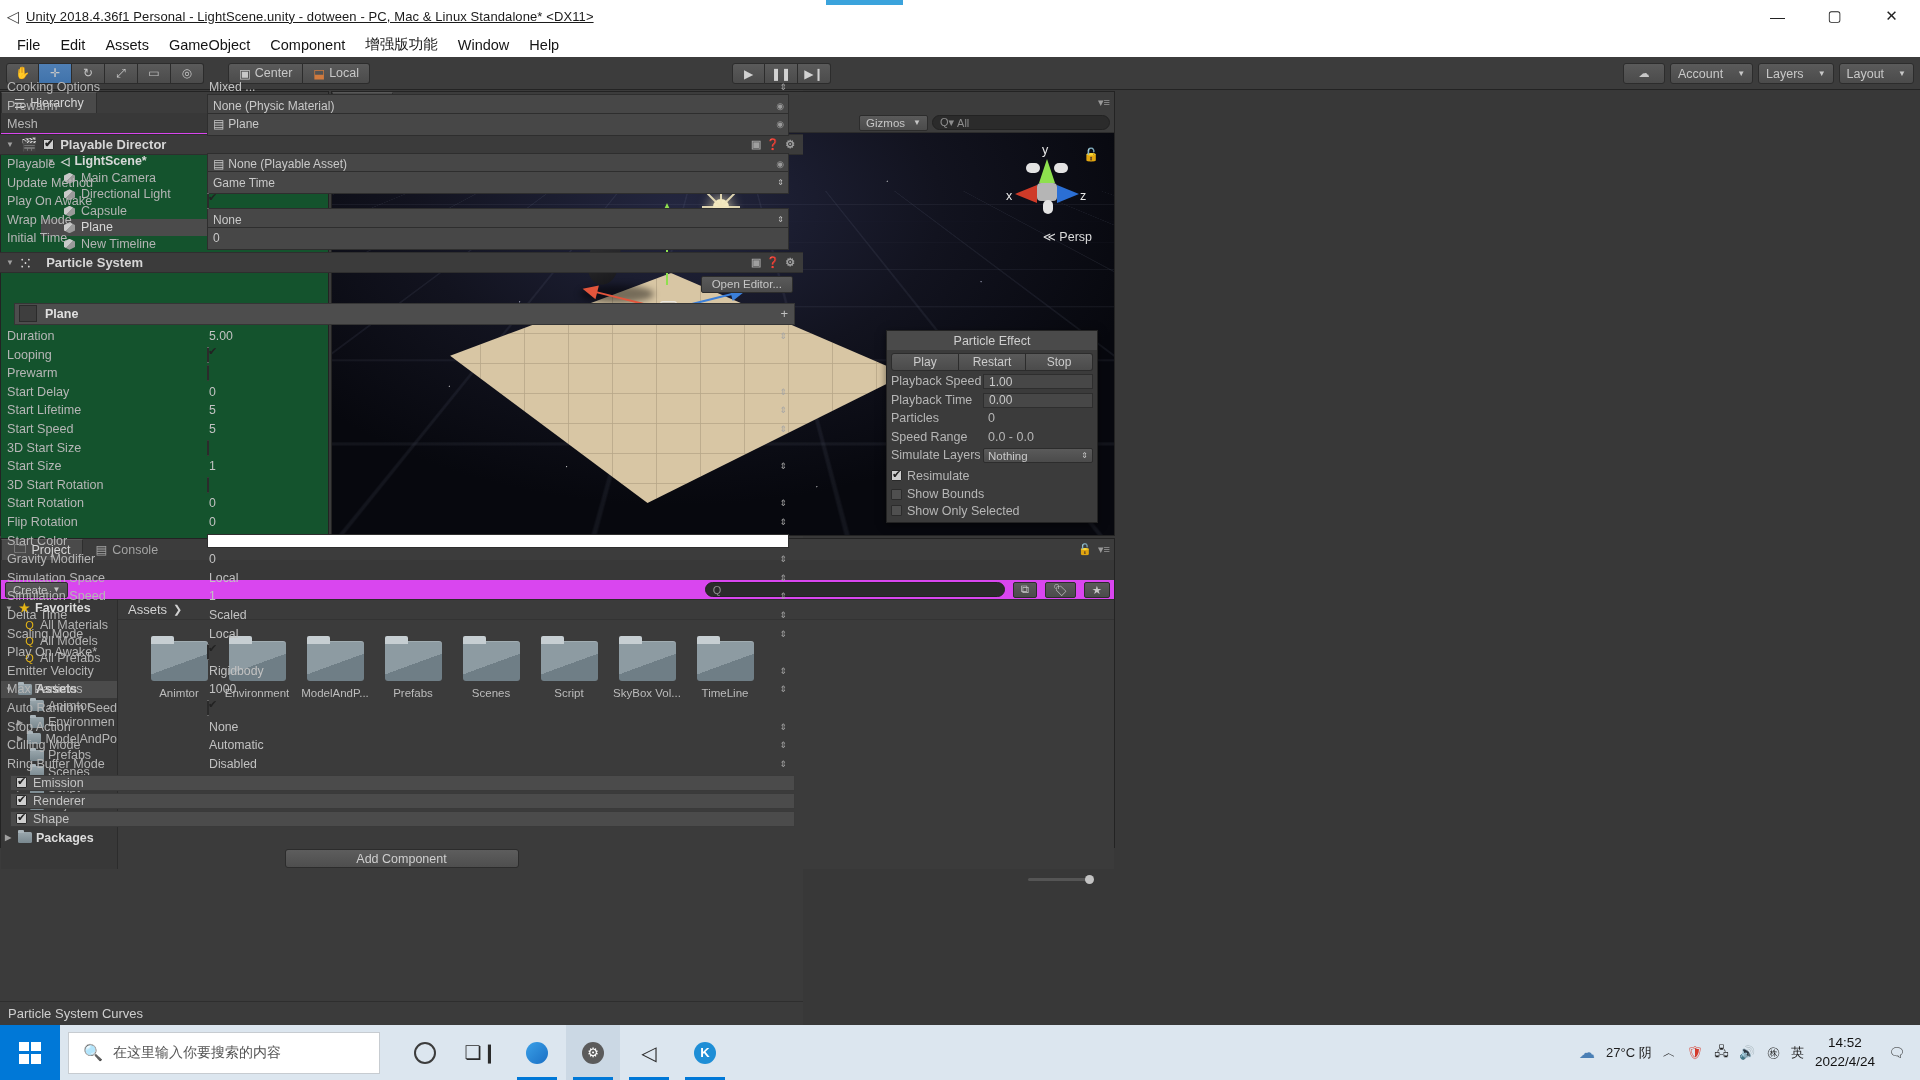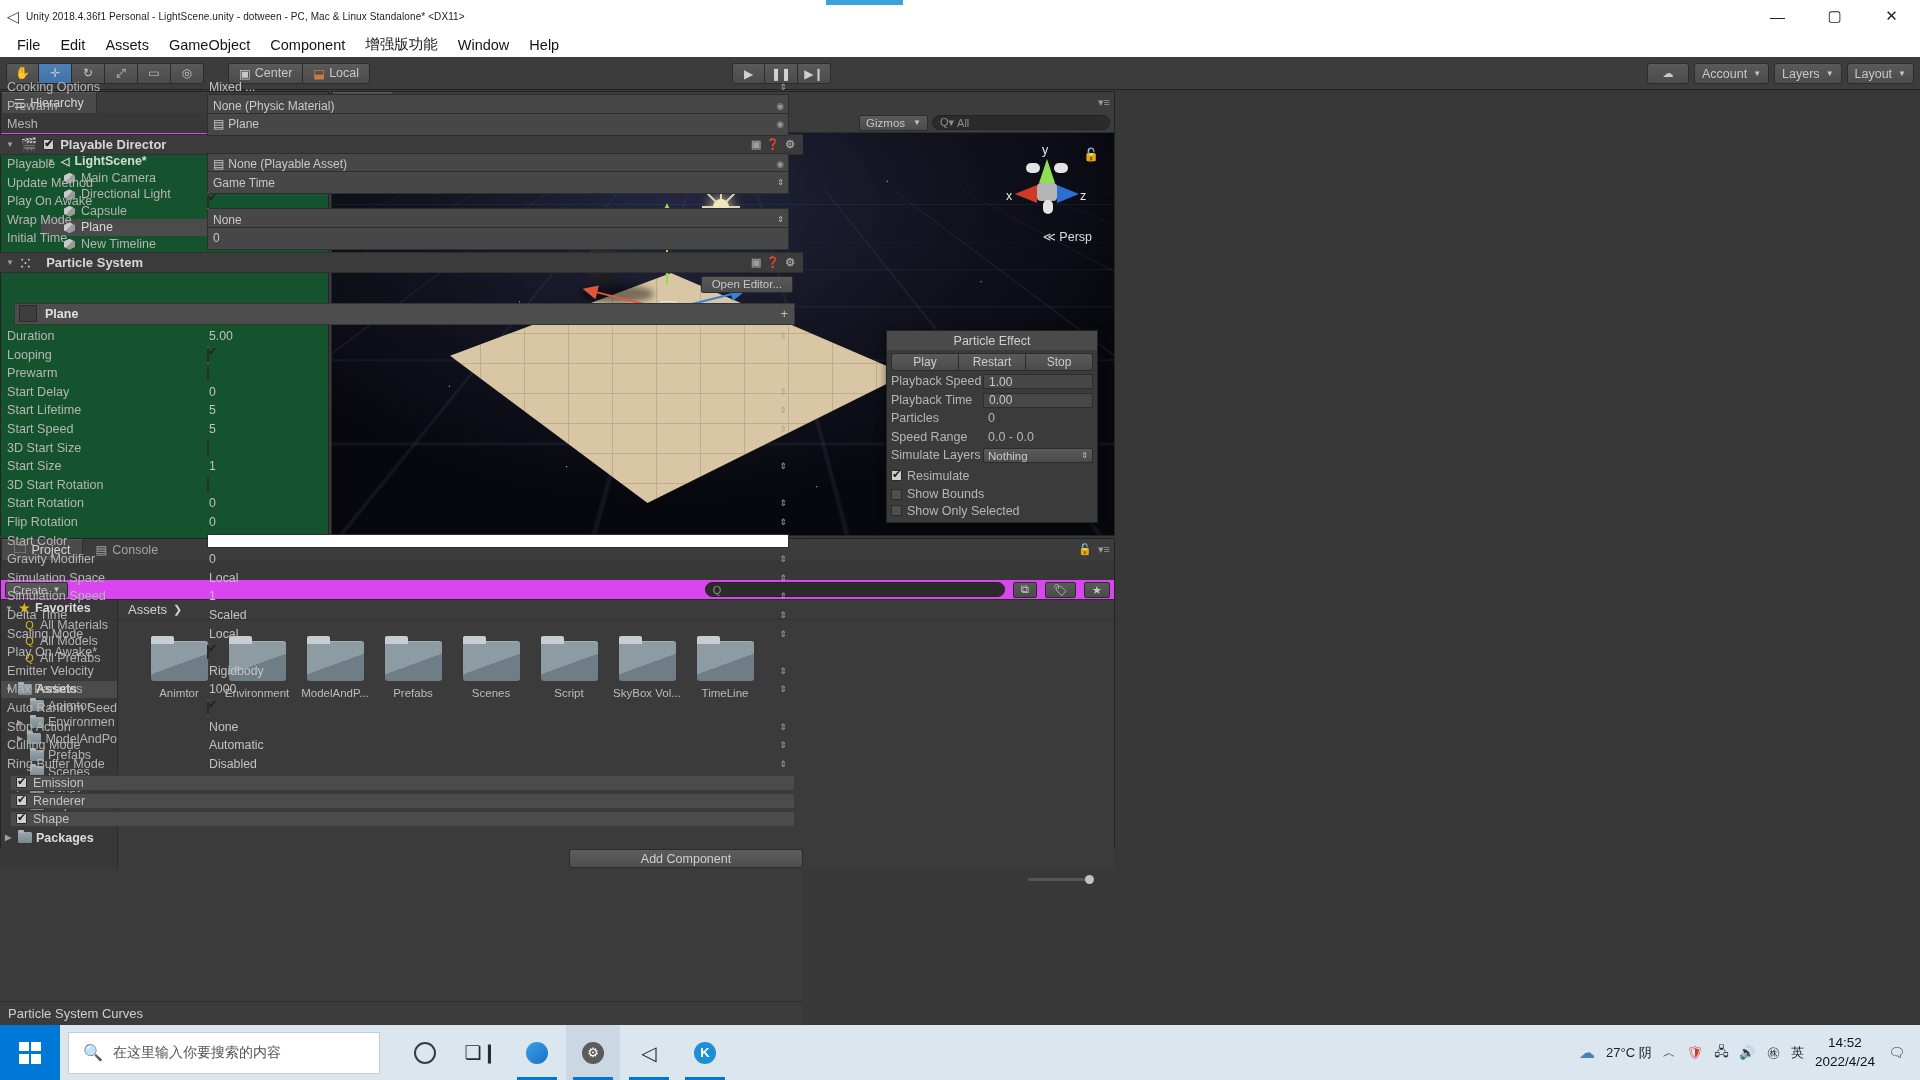--- a/index.html
+++ b/index.html
@@ -12,21 +12,21 @@
     -webkit-font-smoothing: antialiased;
   }
   .app { position:relative; width:1920px; height:1080px; }
 
   
   .titlebar {
     position:absolute; left:0; top:0; width:1920px; height:32px;
     background:#ffffff; color:#111; display:flex; align-items:center;
   }
   .titlebar .unity-logo { width:26px; text-align:center; font-size:16px; color:#444; }
-  .titlebar .tt { font-size:10px; color:#1b1b1b; letter-spacing:.1px; }
+  .titlebar .tt { font-size:13px; color:#1b1b1b; letter-spacing:.1px;text-decoration:underline; }
   .winbtns { position:absolute; right:0; top:0; height:32px; display:flex; }
   .winbtn { width:57px; height:32px; display:flex; align-items:center; justify-content:center;
             font-size:15px; color:#222; }
   .titlebar .progress-notch { position:absolute; left:826px; top:0; width:77px; height:5px; background:#3ba3dc; }
 
   
   .menubar {
     position:absolute; left:0; top:32px; width:1920px; height:25px;
     background:#ffffff; display:flex; align-items:center; padding-left:7px;
   }
@@ -57,21 +57,21 @@
                  border:1px solid #2c2c2c; display:flex; align-items:center; justify-content:center;
                  color:#d2d2d2; font-size:12px; }
   .playgrp .pg:first-child { border-radius:3px 0 0 3px; }
   .playgrp .pg:last-child { border-radius:0 3px 3px 0; }
   .playgrp .pg + .pg { border-left:0; }
   .rightgrp { position:absolute; right:6px; top:6px; display:flex; gap:5px; align-items:center; }
   .cloudbtn { width:42px; height:21px; background:linear-gradient(#5a5a5a,#4b4b4b);
               border:1px solid #2c2c2c; border-radius:3px; display:flex;
               align-items:center; justify-content:center; color:#c8c8c8; font-size:11px;}
   .drop { height:21px; background:linear-gradient(#5a5a5a,#4b4b4b); border:1px solid #2c2c2c;
-          border-radius:3px; display:flex; align-items:center; padding:0 7px; gap:6px;
+          border-radius:3px; display:flex; align-items:center; padding:0 7px; gap:14px;
           color:#c8c8c8; font-size:12.5px; }
   .drop .car { font-size:8px; color:#c8c8c8; }
 
   
   .panel { position:absolute; background:#383838; border:1px solid #232323; }
   .tabrow { height:21px; background:#3c3c3c; display:flex; align-items:flex-end; position:relative; }
   .tab { height:21px; padding:0 12px; display:flex; align-items:center; gap:5px;
          font-size:12.5px; color:#a3a3a3; background:#3c3c3c; }
   .tab.active { background:#4a4a4a; color:#d6d6d6; border-top:1px solid #585858;
                 border-left:1px solid #2e2e2e; border-right:1px solid #2e2e2e; }
@@ -254,21 +254,21 @@
       border:1px solid #2c2c2c; border-radius:2px; color:#c6c6c6; font-size:11.5px;
       display:flex; align-items:center;}
   .subhdr { height:22px; margin:6px 8px 2px 14px; background:#4d4d4d; border:1px solid #353535;
       display:flex; align-items:center; gap:8px; padding-left:4px; font-weight:bold;
       color:#e0e0e0; font-size:12.5px;}
   .subhdr .sw { width:18px; height:17px; background:#3e3e3e; border:1px solid #2b2b2b;}
   .subhdr .plus{margin-left:auto; margin-right:6px; font-weight:normal; color:#c0c0c0; font-size:13px;}
   .modrow { height:16.5px; margin:1.5px 8px 0 10px; background:#4b4b4b; border:1px solid #3a3a3a;
       display:flex; align-items:center; gap:6px; padding-left:5px; font-size:12.5px; color:#c4c4c4;}
   .colorbar { height:14px; background:#fff; border:1px solid #2e2e2e; }
-  .addcomp { display:flex; justify-content:flex-end; margin-top:22px; }
+  .addcomp { display:flex; justify-content:center; margin-top:22px; }
   .addcomp .ac { width:234px; height:19px; background:linear-gradient(#5d5d5d,#4e4e4e);
       border:1px solid #2c2c2c; border-radius:3px; color:#cfcfcf; font-size:12.5px;
       display:flex; align-items:center; justify-content:center;}
   .curves-bar { position:absolute; left:0; bottom:0; width:803px; height:24px; background:#3b3b3b;
       border-top:1px solid #2e2e2e; display:flex; align-items:center; padding-left:8px;
       font-size:13px; color:#cfcfcf;}
 
   
   .statusbar { position:absolute; left:0; top:1002px; width:1115px; height:23px; background:#383838;
       display:flex; align-items:center; gap:6px; padding-left:8px; font-size:12.5px; color:#e0a12a;

